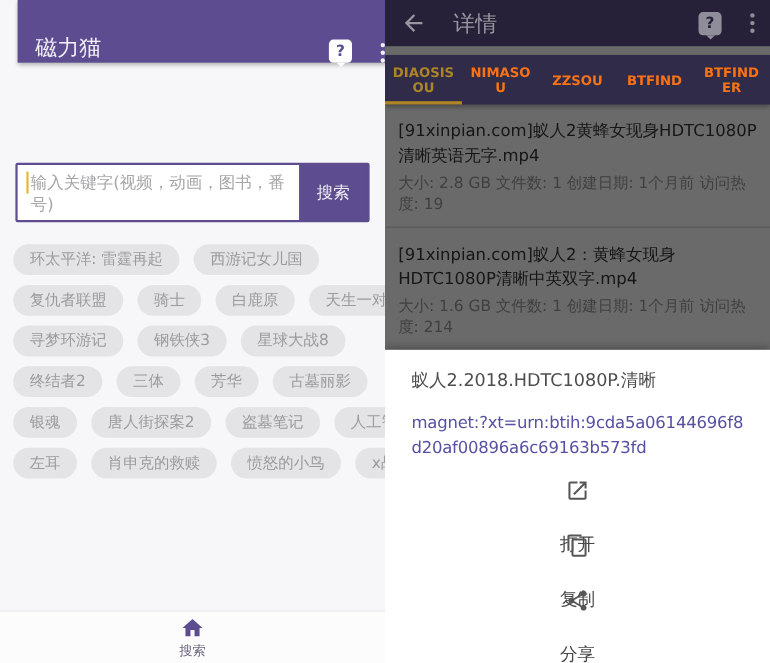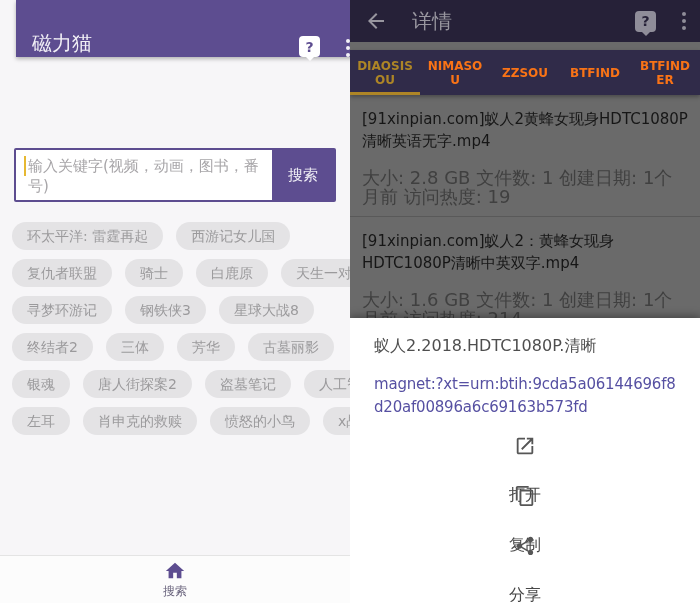--- a/index.html
+++ b/index.html
@@ -54,21 +54,21 @@
             display:flex; box-shadow:0 2px 4px rgba(0,0,0,.3);align-items:center; }
   .tab { flex:1; display:flex; flex-direction:column; align-items:center; justify-content:center;
          font-size:12px; font-weight:bold; color:#f97316; line-height:14px; text-align:center; }
   .tab span:empty { display:none; }
   .tab.selected { color:#ad8526; }
   .tab-underline { position:absolute; bottom:0; left:0; width:70px; height:3px; background:#ad8526; }
 
   .results { position:absolute; top:95px; left:0; width:100%; height:223px; overflow:hidden; }
   .result { padding:13px 12px 10px; }
   .result-title { font-size:15px; line-height:22px; color:#161616; }
-  .result-meta { font-size:18px; line-height:19px; color:#404040; margin-top:16px; }
+  .result-meta { font-size:14px; line-height:19px; color:#404040; margin-top:6px; }
   .divider { height:1px; background:#595959; }
 
   .sheet { position:absolute; left:0; bottom:0; width:100%; top:318px; background:#ffffff;
            box-shadow:0 -2px 8px rgba(0,0,0,.35); padding:18px 24px 0; }
   .sheet-title { font-size:16px; color:#4e4e4e; }
   .magnet { font-size:15px; line-height:23px; color:#5650a2; margin-top:16px; word-break:break-all; letter-spacing:-0.2px; }
   .actions { margin-top:16px; }
   .action-row { height:50px; display:flex; align-items:center; gap:28px;flex-direction:column; }
   .action-label { font-size:16px; color:#474747; }
   .icon-svg { flex:none; }

